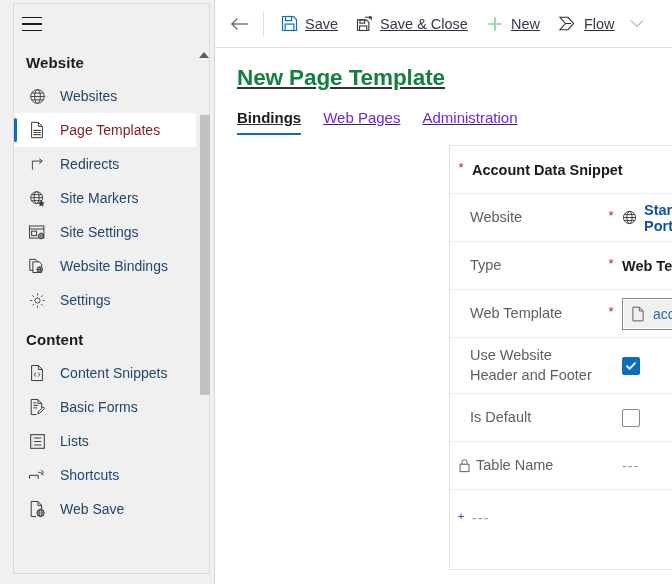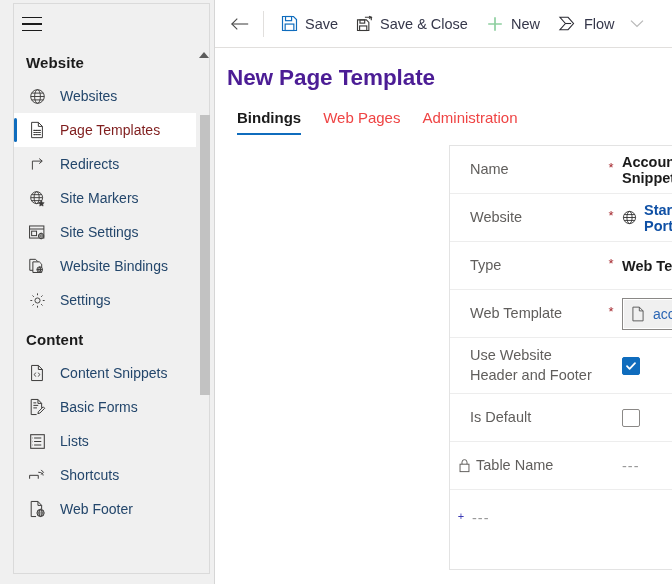--- a/index.html
+++ b/index.html
@@ -151,20 +151,21 @@
     cursor: pointer;
   }
 
   
   .main {
     position: relative;
     flex: 1 1 auto;
     height: 584px;
     background: #ffffff;
     overflow: hidden;
+    text-decoration: underline;
   }
 
   .command-bar {
     position: relative;
     height: 47px;
     display: flex;
     align-items: center;
     border-bottom: 1px solid #e1dfdd;
     background: #ffffff;
     padding-left: 8px;
@@ -209,35 +210,35 @@
     justify-content: center;
     width: 26px;
     height: 32px;
     cursor: pointer;
     color: #b9b9b9;
   }
 
   .page-title {
     font-size: 22.5px;
     font-weight: bold;
-    color: #4c1d95;
-    padding: 17px 0 0 12px;
+    color: #15803d;
+    padding: 17px 0 0 22px;
     letter-spacing: -0.1px;
   }
 
   .tabs {
     display: flex;
     align-items: flex-end;
     padding: 12px 0 0 22px;
     height: 32px;
   }
   .tab {
     position: relative;
     font-size: 15px;
-    color: #ef4444;
+    color: #6d28d9;
     padding: 0 0 9px 0;
     margin-right: 22px;
     cursor: pointer;
     white-space: nowrap;
   }
   .tab.active {
     color: #1b1b1b;
     font-weight: bold;
   }
   .tab.active::after {
@@ -546,21 +547,21 @@
         <span class="ico">
           <svg width="17" height="18" viewBox="0 0 18 20" fill="none" stroke="currentColor" stroke-width="1.1">
             <path d="M2 1.6h7.5L13.6 6v4"></path>
               <path d="M2 1.6v16.8h5.4"></path>
               <path d="M9.5 1.6V6h4.1"></path>
             <circle cx="12.4" cy="14.4" r="4"></circle>
             <ellipse cx="12.4" cy="14.4" rx="1.7" ry="4"></ellipse>
             <path d="M8.4 14.4h8M9.2 12h6.4M9.2 16.8h6.4" stroke-width=".85"></path>
           </svg>
         </span>
-        <span class="lbl">Web Footer</span>
+        <span class="lbl">Web Save</span>
       </div>
 
     </div>
   </div>
 
   <div class="main">
 
     <div class="command-bar">
       <div class="cmd-back">
         <svg width="20" height="16" viewBox="0 0 22 16" fill="none" stroke="currentColor" stroke-width="1.2">
@@ -624,21 +625,20 @@
 
     <div class="tabs">
       <div class="tab active">Bindings</div>
       <div class="tab">Web Pages</div>
       <div class="tab">Administration</div>
     </div>
 
     <div class="form-card">
 
       <div class="form-row">
-        <div class="fld-label">Name</div>
         <div class="req">*</div>
         <div class="fld-value plain">Account Data Snippet</div>
       </div>
 
       <div class="form-row">
         <div class="fld-label">Website</div>
         <div class="req">*</div>
         <div class="fld-value">
           <span class="globe">
             <svg width="15" height="15" viewBox="0 0 18 18" fill="none" stroke="currentColor" stroke-width="1.05">

